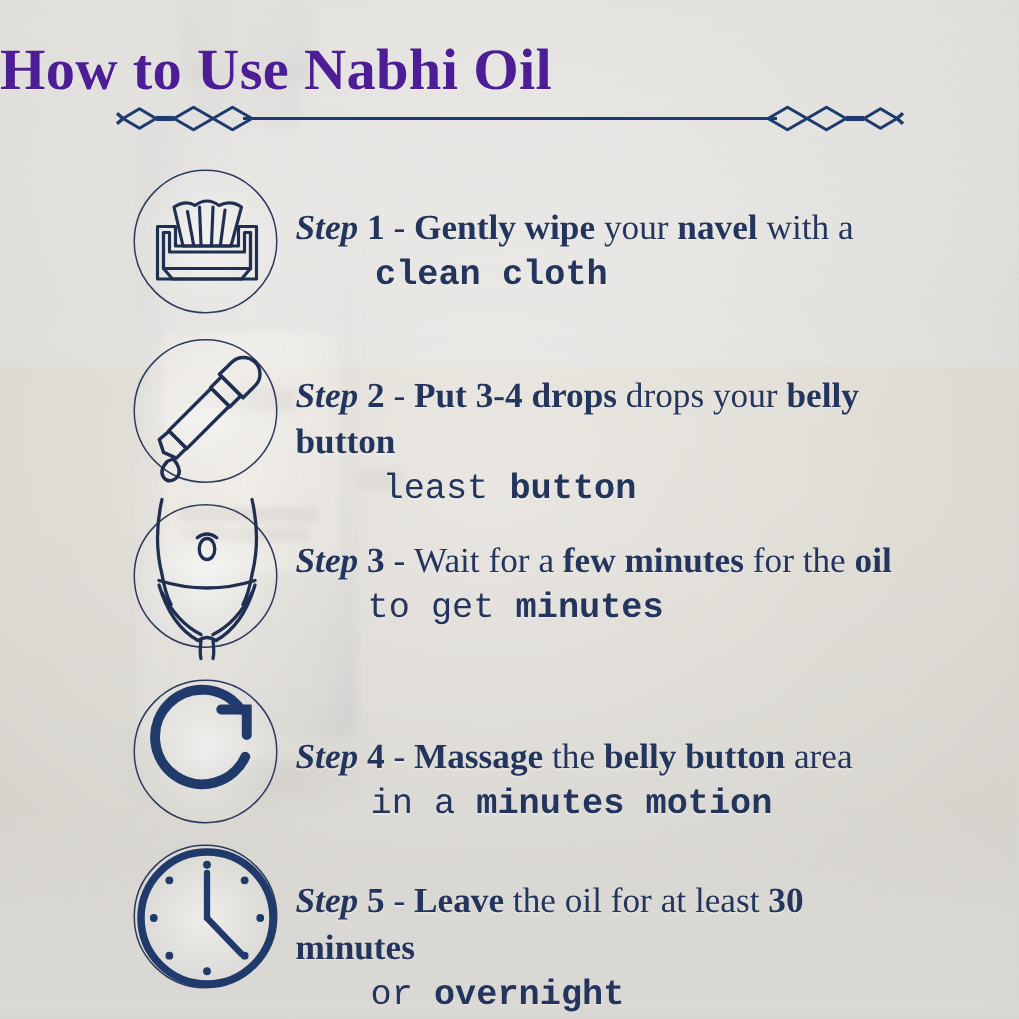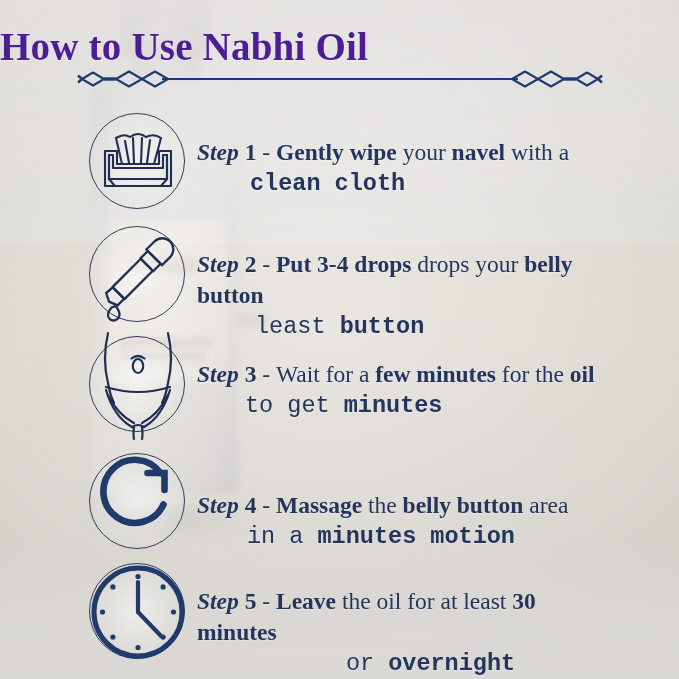--- a/index.html
+++ b/index.html
@@ -131,21 +131,21 @@
   .step.s2 .badge{ top:5px; }
   .step.s3 .txt{ top:25px; }
   .step.s3 .badge{ top:2px; }
   .step.s4 .txt{ top:29px;margin-top:14px; }
   .step.s4 .badge{ top:6px; }
   .step.s5 .txt{ top:26px; }
   .step.s5 .badge{ top:3px; }
 
   .step.s3 .txt .l2{ padding-left:48px; }
   .step.s4 .txt .l2{ padding-left:50px; }
-  .step.s5 .txt .l2{ padding-left:50px;text-align:center; }
+  .step.s5 .txt .l2{ padding-left:50px; }
   .step.s2 .txt .l2{ padding-left:58px; }
 </style>
 </head>
 <body>
 
 <div id="bg">
   <div class="bg-base"></div>
   <div class="bg-warm"></div>
   <div class="bottle">
     <div class="b-shadow"></div>

